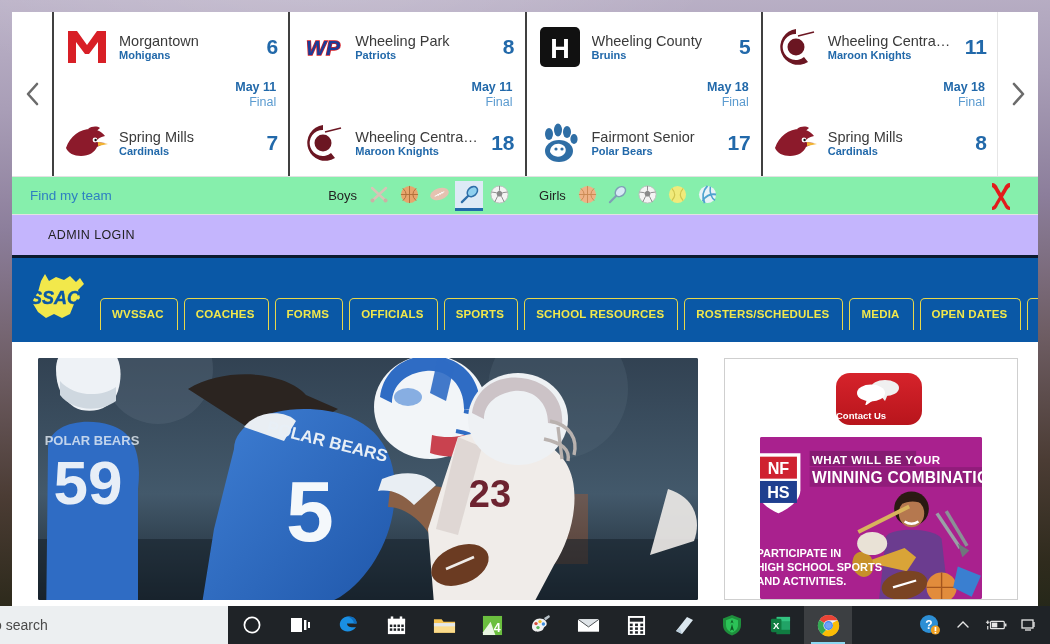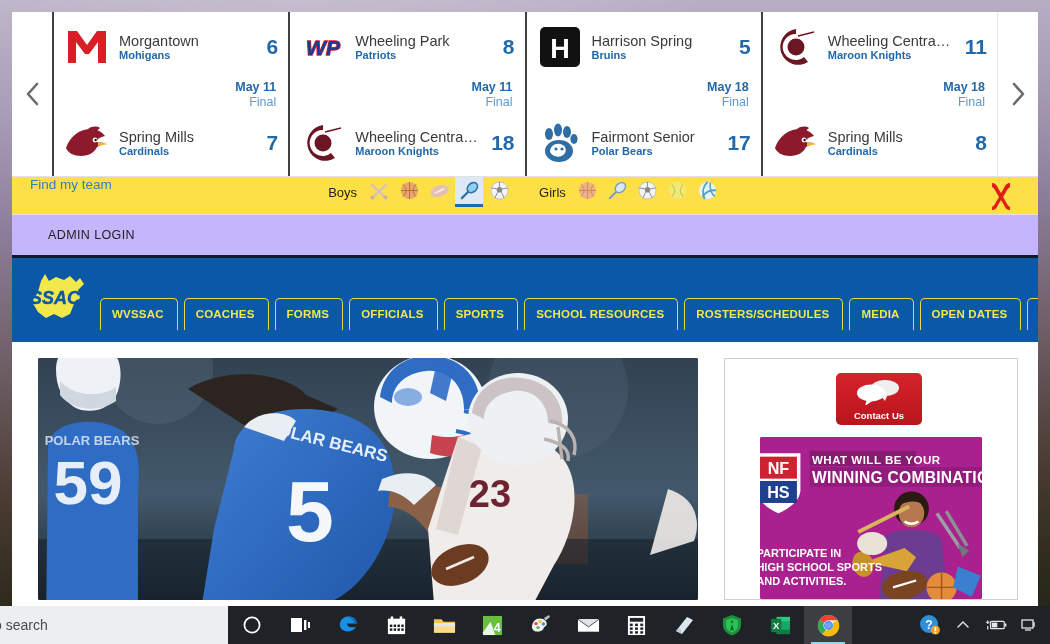--- a/index.html
+++ b/index.html
@@ -77,23 +77,23 @@
   }
   .mid {
     text-align: right; line-height: 1.22; padding: 1px 2px 1px 0;
   }
   .gdate { font-size: 12.5px; font-weight: bold; color: #2269aa; }
   .gstatus { font-size: 12.5px; color: #5b9bd0; }
 
   
   .sportsbar {
     height: 38px;
-    display: flex; 
+    display: flex; align-items: center;
     padding: 0 24px 0 18px;
-    background: #fde047;
+    background: #86efac;
     border-bottom: 1px solid #e2e2e2;
     position: relative;
   }
   .findteam { font-size: 13.5px; color: #2e7fc1; cursor: pointer; }
   .sportgroups {
     position: absolute; left: 0; right: 0;
     display: flex; align-items: center; justify-content: center; gap: 26px;
     pointer-events: none;
   }
   .sgroup { display: flex; align-items: center; gap: 2px; pointer-events: auto; }
@@ -158,22 +158,22 @@
   .sidebox {
     border: 1px solid #cfcfcf;
     background: #fff;
     padding: 14px 12px 0 12px;
     height: 100%;
     display: flex; flex-direction: column; align-items: center; gap: 12px;
   }
   .contactbtn {
     width: 86px; height: 52px;
     background: linear-gradient(180deg,#d6232b 0%, #b8151c 100%);
-    border-radius: 5px;
-    display: flex; flex-direction: column; align-items: center; justify-content: flex-end;
+    border-radius: 14px;
+    display: flex; flex-direction: column; align-items: flex-start; justify-content: flex-end;
     padding-bottom: 4px;
     cursor: pointer;
     position: relative;
     margin-left: 16px;
   }
   .contactbtn .bubbles { position: absolute; top: 6px; left: 50%; transform: translateX(-50%); }
   .contactbtn span { font-size: 9.5px; font-weight: bold; color: #fff; }
   .nfhsad {
     width: 222px; flex: 1 1 auto;
     border-radius: 2px; overflow: hidden; cursor: pointer;
@@ -296,21 +296,21 @@
 
       <div class="game">
         <div class="team-row">
           <div class="logo">
             <svg width="44" height="44" viewBox="0 0 44 44">
               <rect x="2" y="2" width="40" height="40" rx="5" fill="#111111"></rect>
               <text x="22" y="33" text-anchor="middle" font-family="Liberation Sans, sans-serif" font-size="27" font-weight="bold" fill="#ffffff">H</text>
             </svg>
           </div>
           <div class="tnames">
-            <div class="tcity">Harrison Spring</div>
+            <div class="tcity">Wheeling County</div>
             <div class="tmascot">Bruins</div>
           </div>
           <div class="score">5</div>
         </div>
         <div class="mid">
           <div class="gdate">May 18</div>
           <div class="gstatus">Final</div>
         </div>
         <div class="team-row">
           <div class="logo">

